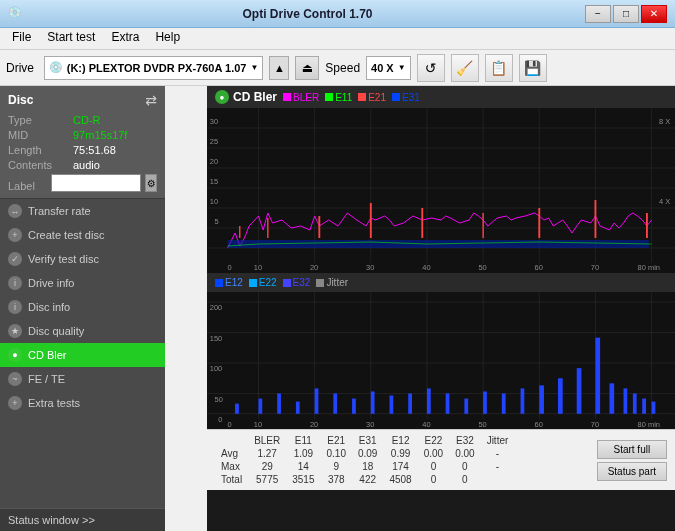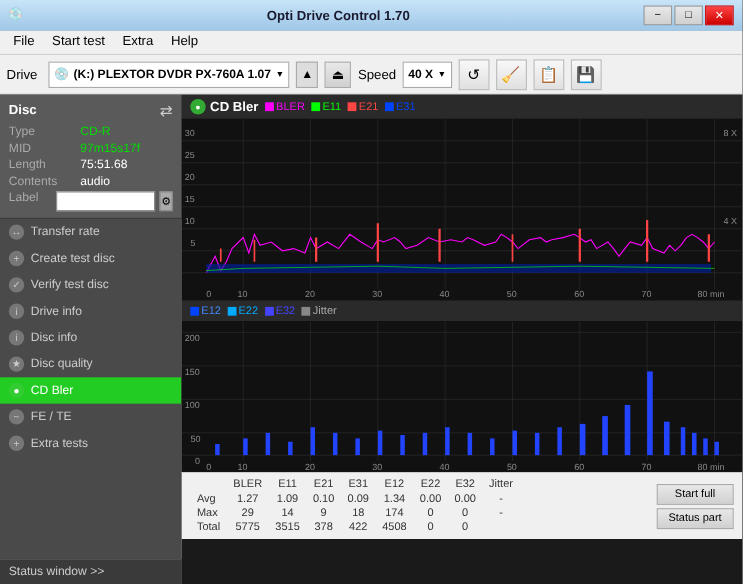--- a/index.html
+++ b/index.html
@@ -41,38 +41,38 @@
     .speed-label { font-size: 12px; }
     .toolbar-icon-btn {
       width: 28px; height: 28px; border: 1px solid #bbb;
       background: linear-gradient(to bottom, #f8f8f8, #e0e0e0);
       display: flex; align-items: center; justify-content: center;
       cursor: pointer; font-size: 14px;
     }
     .chevron { font-size: 8px; }
 
     
-    .main-layout { display: flex; height: calc(531px - 28px - 22px - 36px); }
+    .main-layout { display: flex; height: calc(531px - 28px - 22px - 36px); gap: 42px; }
 
     
     .sidebar {
       width: 165px; min-width: 165px; background: #4a4a4a;
       display: flex; flex-direction: column;
     }
     .disc-panel {
       background: #5a5a5a; padding: 6px 8px; border-bottom: 1px solid #3a3a3a;
     }
     .disc-header { display: flex; justify-content: space-between; align-items: center; margin-bottom: 6px; }
     .disc-title { color: #ffffff; font-size: 12px; font-weight: bold; }
     .disc-arrows { color: #ccc; font-size: 14px; cursor: pointer; }
     .disc-row { display: flex; margin-bottom: 3px; }
     .disc-field { color: #aaa; width: 65px; font-size: 11px; }
     .disc-value { color: #00dd00; font-size: 11px; }
     .disc-value.white { color: white; }
-    .label-row { display: flex; align-items: flex-start; gap: 4px; margin-top: 2px; }
+    .label-row { display: flex; align-items: flex-end; gap: 4px; margin-top: 2px; }
     .label-input {
       background: white; border: 1px solid #888; height: 18px;
       width: 90px; font-size: 10px; padding: 0 2px;
     }
     .label-settings-btn {
       width: 18px; height: 18px; background: #aaa; border: 1px solid #888;
       cursor: pointer; display: flex; align-items: center; justify-content: center;
       font-size: 10px;
     }
 
@@ -422,21 +422,21 @@
             <th>Jitter</th>
           </tr>
         </thead>
         <tbody>
           <tr>
             <td class="row-label">Avg</td>
             <td>1.27</td>
             <td>1.09</td>
             <td>0.10</td>
             <td>0.09</td>
-            <td>1.34</td>
+            <td>0.99</td>
             <td>0.00</td>
             <td>0.00</td>
             <td>-</td>
           </tr>
           <tr>
             <td class="row-label">Max</td>
             <td>29</td>
             <td>14</td>
             <td>9</td>
             <td>18</td>

